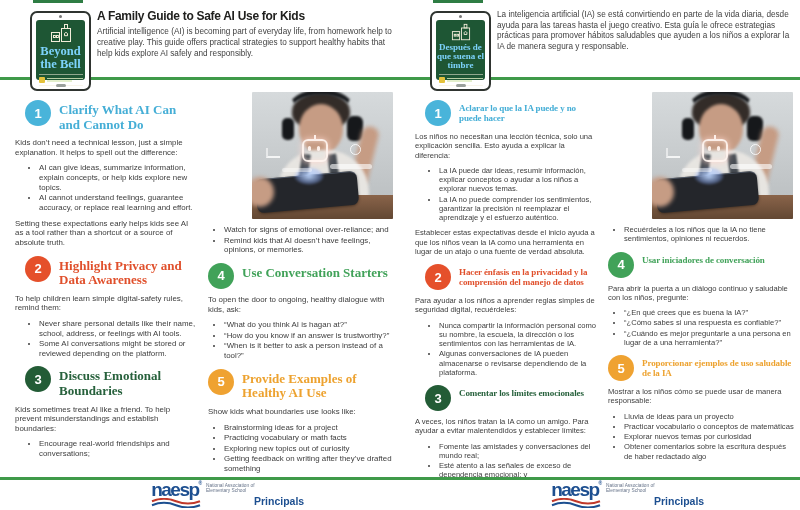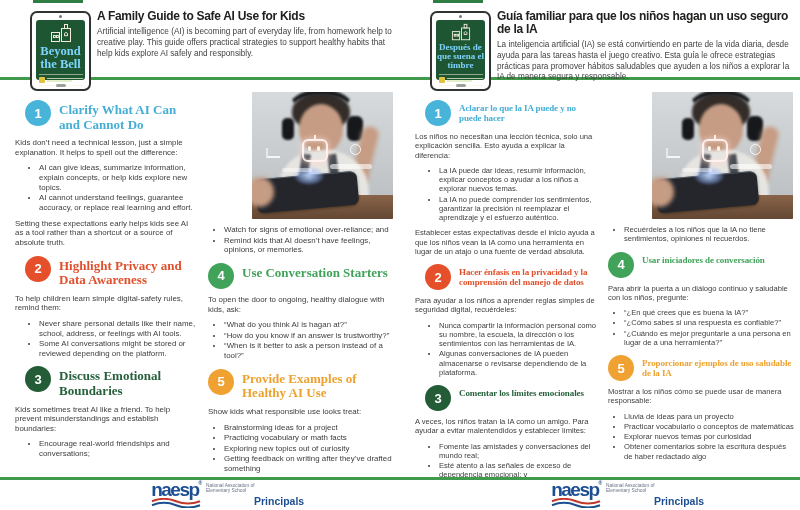--- a/index.html
+++ b/index.html
@@ -220,21 +220,21 @@
         <li>“How do you know if an answer is trustworthy?”</li>
         <li>“When is it better to ask a person instead of a tool?”</li>
       </ul>
     </div>
 
     <div class="section">
       <div class="sec-head">
         <div class="num c5">5</div>
         <h2 class="t5">Provide Examples of Healthy AI Use</h2>
       </div>
-      <p class="bodytxt">Show kids what responsible use looks treat:</p>
+      <p class="bodytxt">Show kids what boundaries use looks like:</p>
       <ul>
         <li>Brainstorming ideas for a project</li>
         <li>Practicing vocabulary or math facts</li>
         <li>Exploring new topics out of curiosity</li>
         <li>Getting feedback on writing after they’ve drafted something</li>
       </ul>
     </div>
   </div>
 
   <div class="foot-rule"></div>
@@ -281,21 +281,20 @@
         <span class="tag-bars">
             <i></i>
             <i></i>
           </span>
       </div>
     </div>
     <div class="home"></div>
   </div>
 
   <div class="header-text">
-    <h1>Guía familiar para que los niños hagan un uso seguro de la IA</h1>
     <p class="intro">La inteligencia artificial (IA) se está convirtiendo en parte de la vida diaria, desde ayuda para las tareas hasta el juego creativo. Esta guía le ofrece estrategias prácticas para promover hábitos saludables que ayuden a los niños a explorar la IA de manera segura y responsable.</p>
   </div>
 
   <div class="col1">
     <div class="section">
       <div class="sec-head">
         <div class="num c1">1</div>
         <h2 class="t1">Aclarar lo que la IA puede y no puede hacer</h2>
       </div>
       <p class="bodytxt">Los niños no necesitan una lección técnica, solo una explicación sencilla. Esto ayuda a explicar la diferencia:</p>

